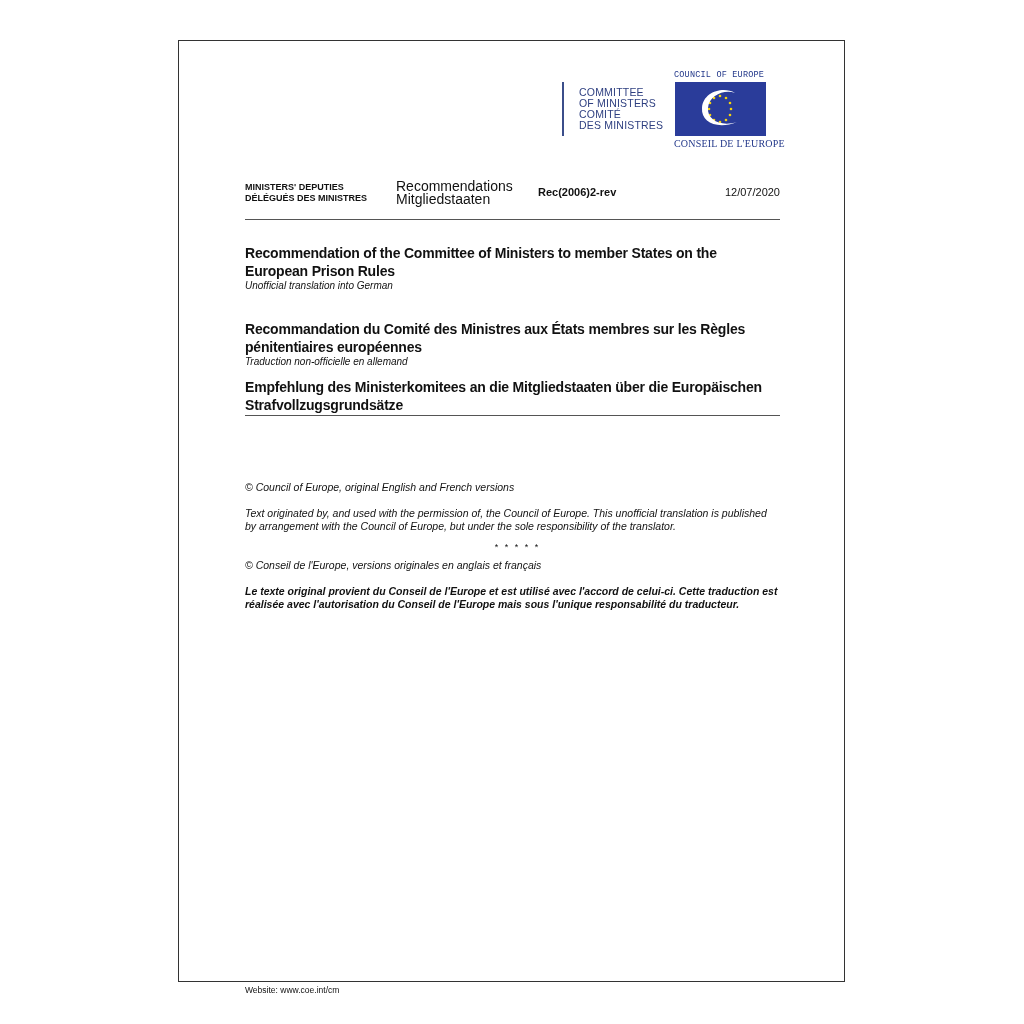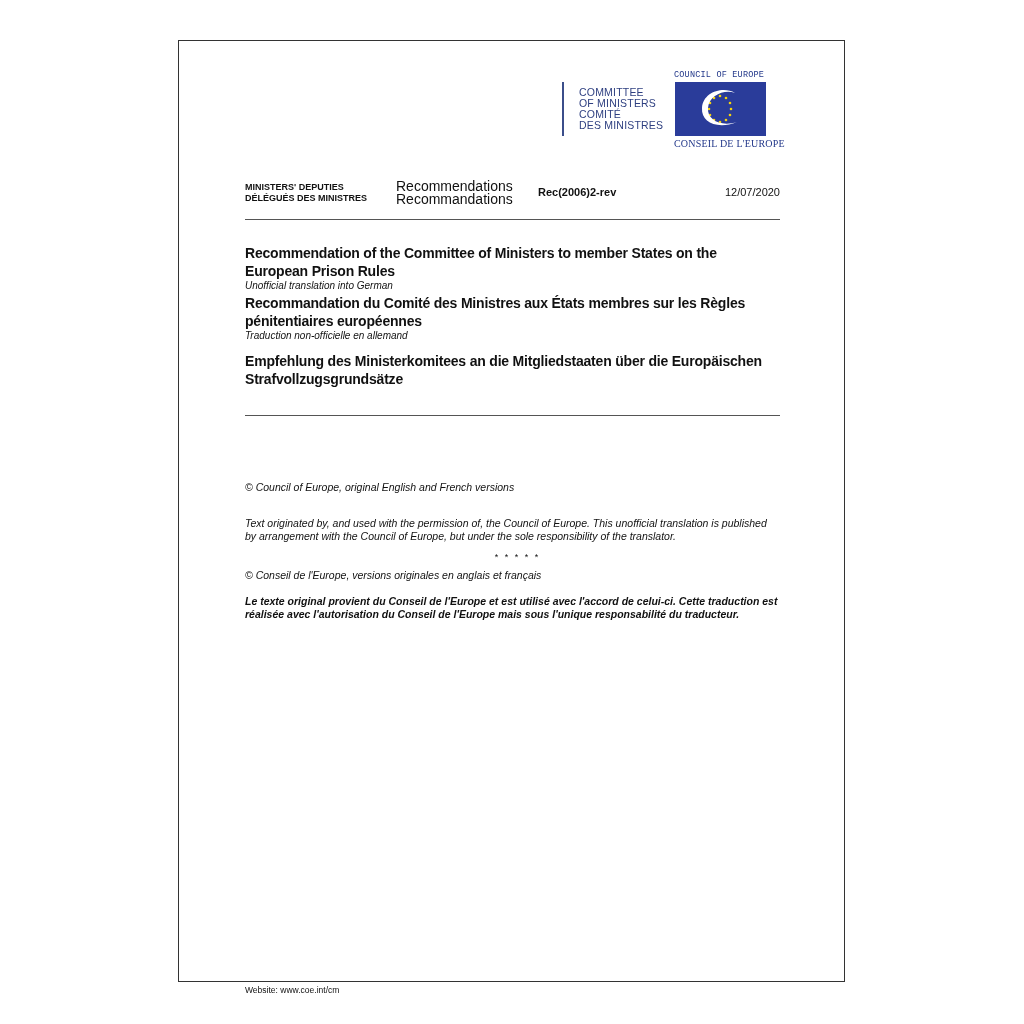--- a/index.html
+++ b/index.html
@@ -53,36 +53,36 @@
   </svg>
 </div>
 <div class="coe-bot">CONSEIL DE L'EUROPE</div>
 
 <div class="abs hdr-bold" style="left:245px; top:182px;">
   <div>MINISTERS' DEPUTIES</div>
   <div>DÉLÉGUÉS DES MINISTRES</div>
 </div>
 <div class="abs hdr-reg" style="left:396px; top:180px;">
   <div>Recommendations</div>
-  <div>Recommandations</div>
+  <div>Mitgliedstaaten</div>
 </div>
 <div class="abs" style="left:538px; top:186px; font-weight:bold; font-size:11px;">Rec(2006)2-rev</div>
 <div class="abs" style="left:700px; top:186px; width:80px; text-align:right; font-size:11px;">12/07/2020</div>
 <div class="rule" style="top:219px;"></div>
 
 <div class="abs" style="left:245px; top:244px; width:535px;">
   <div class="t-bold">Recommendation of the Committee of Ministers to member States on the European Prison Rules</div>
   <div class="t-ital">Unofficial translation into German</div>
-  <div class="t-bold" style="margin-top:2px;">Recommandation du Comité des Ministres aux États membres sur les Règles pénitentiaires européennes</div>
+  <div class="t-bold" style="margin-top:28px;">Recommandation du Comité des Ministres aux États membres sur les Règles pénitentiaires européennes</div>
   <div class="t-ital">Traduction non-officielle en allemand</div>
   <div class="t-bold" style="margin-top:10px;">Empfehlung des Ministerkomitees an die Mitgliedstaaten über die Europäischen Strafvollzugsgrundsätze</div>
 </div>
 <div class="rule" style="top:415px;"></div>
 
 <div class="abs" style="left:245px; top:481px; width:535px;">
   <div class="p-ital">© Council of Europe, original English and French versions</div>
-  <div class="p-ital" style="margin-top:23px;">Text originated by, and used with the permission of, the Council of Europe. This unofficial translation is published by arrangement with the Council of Europe, but under the sole responsibility of the translator.</div>
+  <div class="p-ital" style="margin-top:13px;">Text originated by, and used with the permission of, the Council of Europe. This unofficial translation is published by arrangement with the Council of Europe, but under the sole responsibility of the translator.</div>
   <div class="stars" style="text-align:center; margin-top:9px; padding-left:10px;">* * * * *</div>
   <div class="p-ital" style="margin-top:7px;">© Conseil de l'Europe, versions originales en anglais et français</div>
   <div class="p-ital" style="margin-top:13px;font-weight:bold;">Le texte original provient du Conseil de l'Europe et est utilisé avec l'accord de celui-ci. Cette traduction est réalisée avec l'autorisation du Conseil de l'Europe mais sous l'unique responsabilité du traducteur.</div>
 </div>
 
 <div class="abs footer" style="left:245px; top:985px;">Website: www.coe.int/cm</div>
 
 </body></html>

